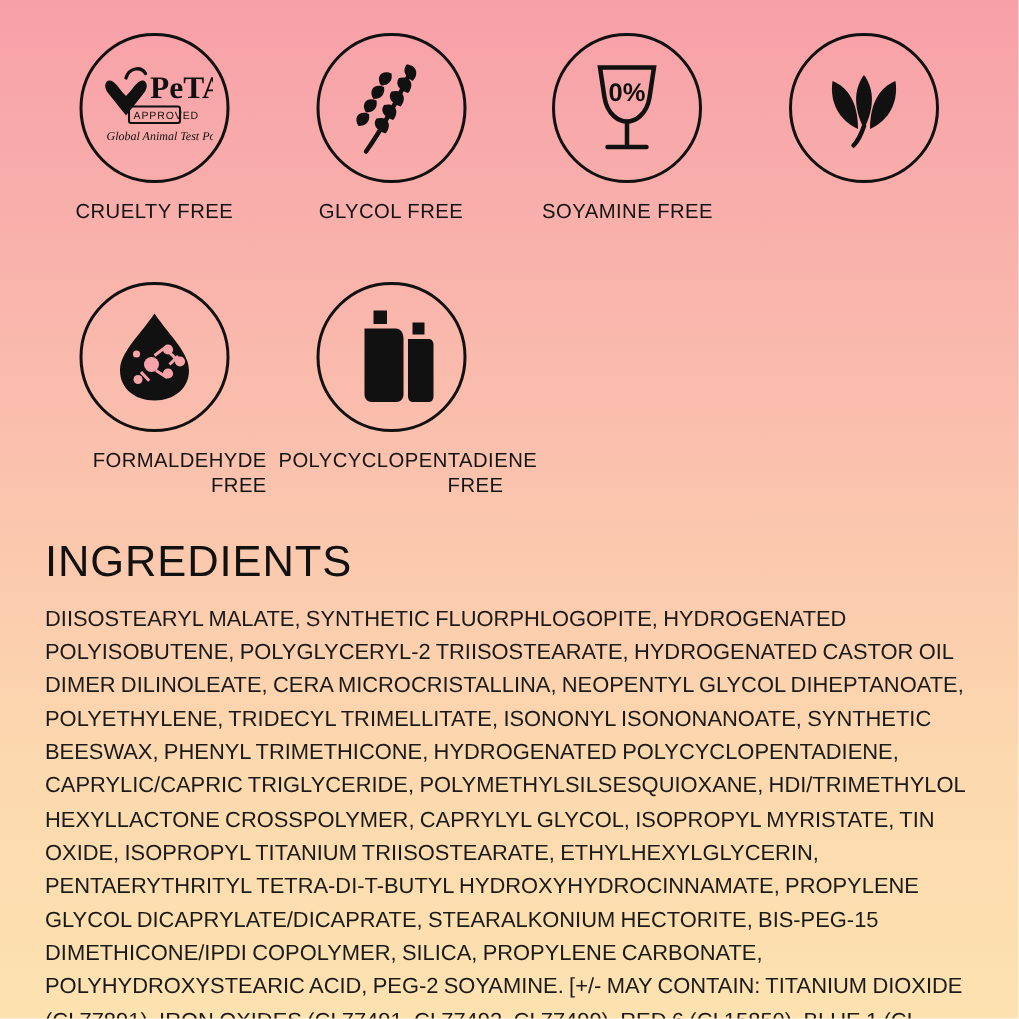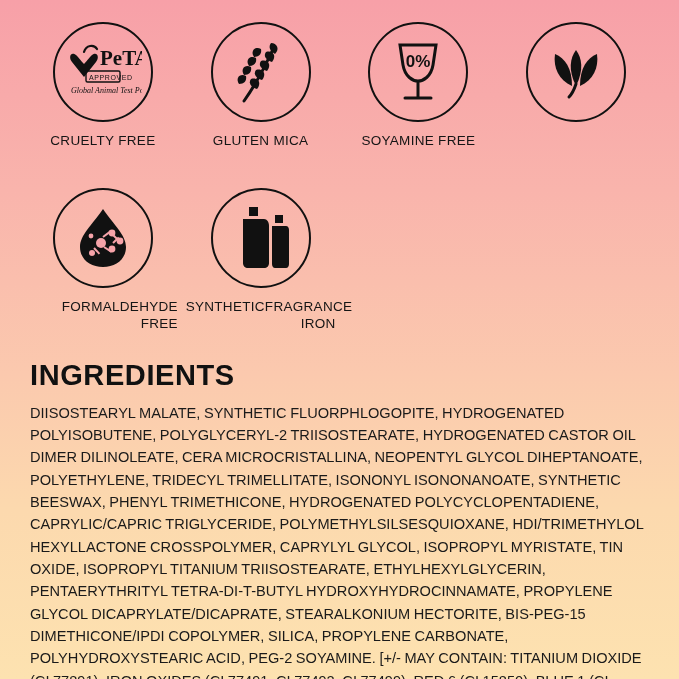--- a/index.html
+++ b/index.html
@@ -48,21 +48,21 @@
     letter-spacing: 0.3px;
     text-align: right;
     line-height: 1.25;
     color: #151515;
     max-width: 150px;
   }
   .row2 .circle { margin-top: 16px; }
   .ing-title {
     margin: 26px 0 10px 30px;
     font-size: 29px;
-    font-weight: bold;
+    font-weight: normal;
     letter-spacing: 0.6px;
     color: #111;
   }
   .ing-body {
     margin: 0 22px 0 30px;
     font-size: 14.6px;
     line-height: 1.53;
     color: #1a1a1a;
     text-align: left;
     word-spacing: -0.5px;
@@ -99,21 +99,21 @@
             <path d="M31 24 C38 22, 42 28, 37 34 C31 32, 28 28, 31 24 Z"></path>
             <path d="M26 33 C33 31, 37 37, 32 43 C26 41, 23 37, 26 33 Z"></path>
             <path d="M21 42 C28 40, 32 46, 27 52 C21 50, 18 46, 21 42 Z"></path>
             <path d="M31 12 C25 9, 20 14, 24 20 C29 20, 32 17, 31 12 Z"></path>
             <path d="M26 21 C20 18, 15 23, 19 29 C24 29, 27 26, 26 21 Z"></path>
             <path d="M21 30 C15 27, 10 32, 14 38 C19 38, 22 35, 21 30 Z"></path>
             <path d="M16 39 C10 36, 5 41, 9 47 C14 47, 17 44, 16 39 Z"></path>
           </g>
         </svg>
       </div>
-      <div class="badge-label">GLUTEN MICA</div>
+      <div class="badge-label">GLYCOL FREE</div>
     </div>
 
     <div class="badge">
       <div class="circle">
         <svg width="62" height="70" viewBox="0 0 62 70">
           <path d="M13 8 L49 8 L46 28 C44 40, 36 44, 31 44 C26 44, 18 40, 16 28 Z" fill="none" stroke="#111" stroke-width="3"></path>
           <line x1="31" y1="44" x2="31" y2="60" stroke="#111" stroke-width="3"></line>
           <line x1="18" y1="61" x2="44" y2="61" stroke="#111" stroke-width="3" stroke-linecap="round"></line>
           <text x="31" y="30" text-anchor="middle" font-family="Liberation Sans, sans-serif" font-size="17" font-weight="bold" fill="#111">0%</text>
         </svg>
@@ -161,20 +161,20 @@
 
     <div class="badge">
       <div class="circle">
         <svg width="66" height="70" viewBox="0 0 66 70">
           <rect x="21" y="4" width="9" height="9" fill="#111"></rect>
           <path d="M15 16 L36 16 C39 16, 41 19, 41 23 L41 60 C41 63, 39 65, 36 65 L20 65 C17 65, 15 63, 15 60 Z" fill="#111"></path>
           <rect x="47" y="12" width="8" height="8" fill="#111"></rect>
           <path d="M44 23 L58 23 C60 23, 61 25, 61 27 L61 61 C61 63, 60 65, 58 65 L47 65 C45 65, 44 63, 44 61 Z" fill="#111"></path>
         </svg>
       </div>
-      <div class="badge-label">SYNTHETICFRAGRANCE IRON</div>
+      <div class="badge-label">POLYCYCLOPENTADIENE FREE</div>
     </div>
   </div>
 
   <div class="ing-title">INGREDIENTS</div>
   <div class="ing-body">DIISOSTEARYL MALATE, SYNTHETIC FLUORPHLOGOPITE, HYDROGENATED POLYISOBUTENE, POLYGLYCERYL-2 TRIISOSTEARATE, HYDROGENATED CASTOR OIL DIMER DILINOLEATE, CERA MICROCRISTALLINA, NEOPENTYL GLYCOL DIHEPTANOATE, POLYETHYLENE, TRIDECYL TRIMELLITATE, ISONONYL ISONONANOATE, SYNTHETIC BEESWAX, PHENYL TRIMETHICONE, HYDROGENATED POLYCYCLOPENTADIENE, CAPRYLIC/CAPRIC TRIGLYCERIDE, POLYMETHYLSILSESQUIOXANE, HDI/TRIMETHYLOL HEXYLLACTONE CROSSPOLYMER, CAPRYLYL GLYCOL, ISOPROPYL MYRISTATE, TIN OXIDE, ISOPROPYL TITANIUM TRIISOSTEARATE, ETHYLHEXYLGLYCERIN, PENTAERYTHRITYL TETRA-DI-T-BUTYL HYDROXYHYDROCINNAMATE, PROPYLENE GLYCOL DICAPRYLATE/DICAPRATE, STEARALKONIUM HECTORITE, BIS-PEG-15 DIMETHICONE/IPDI COPOLYMER, SILICA, PROPYLENE CARBONATE, POLYHYDROXYSTEARIC ACID, PEG-2 SOYAMINE. [+/- MAY CONTAIN: TITANIUM DIOXIDE (CI 77891), IRON OXIDES (CI 77491, CI 77492, CI 77499), RED 6 (CI 15850), BLUE 1 (CI 42090), YELLOW 6 (CI 15985), RED 7 (CI 15850), RED 27 (CI 45410)]</div>
 
 </div>
 
 </body></html>

